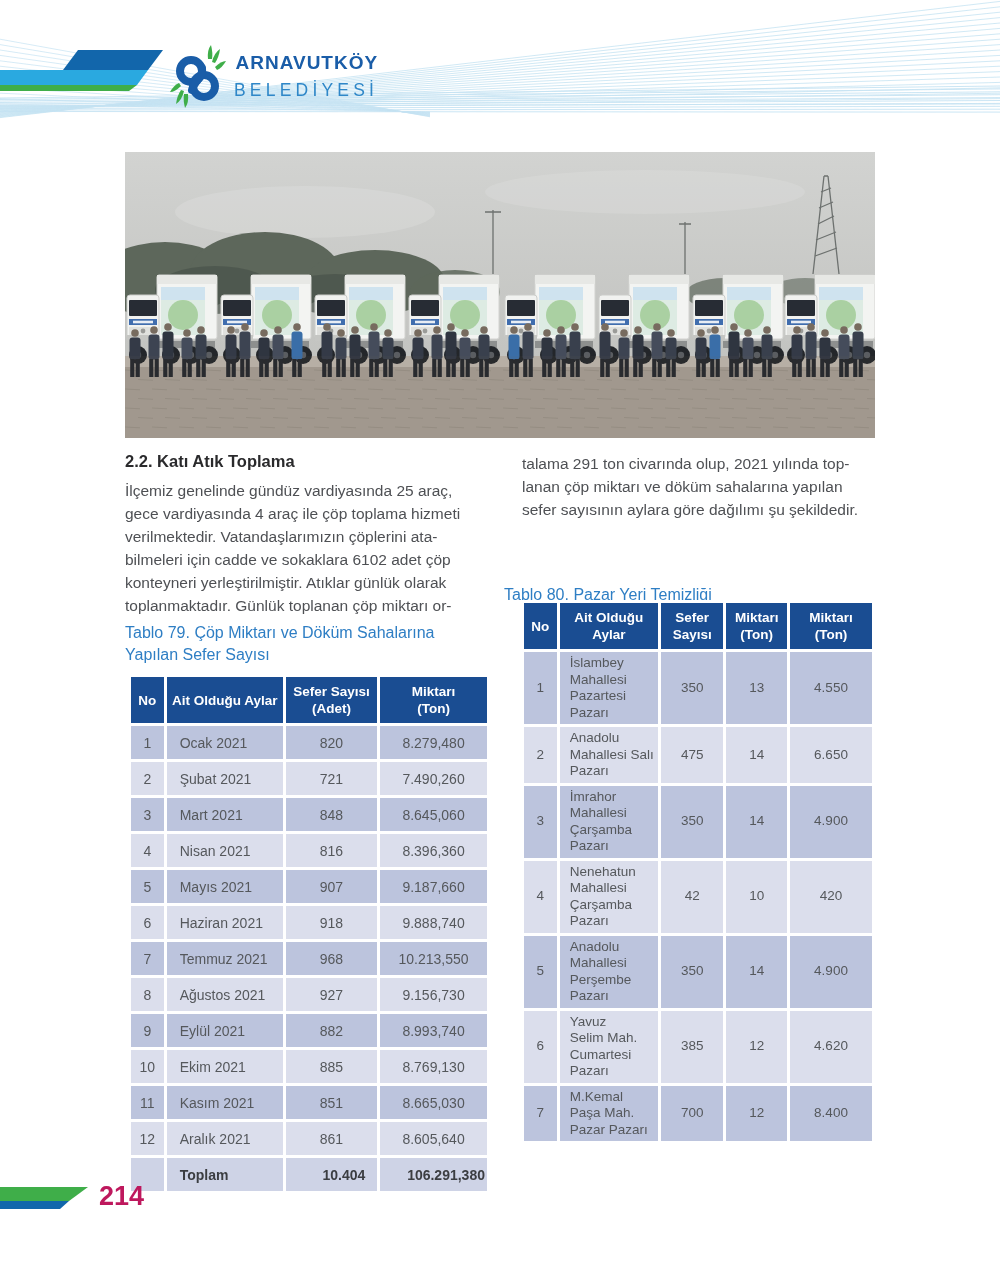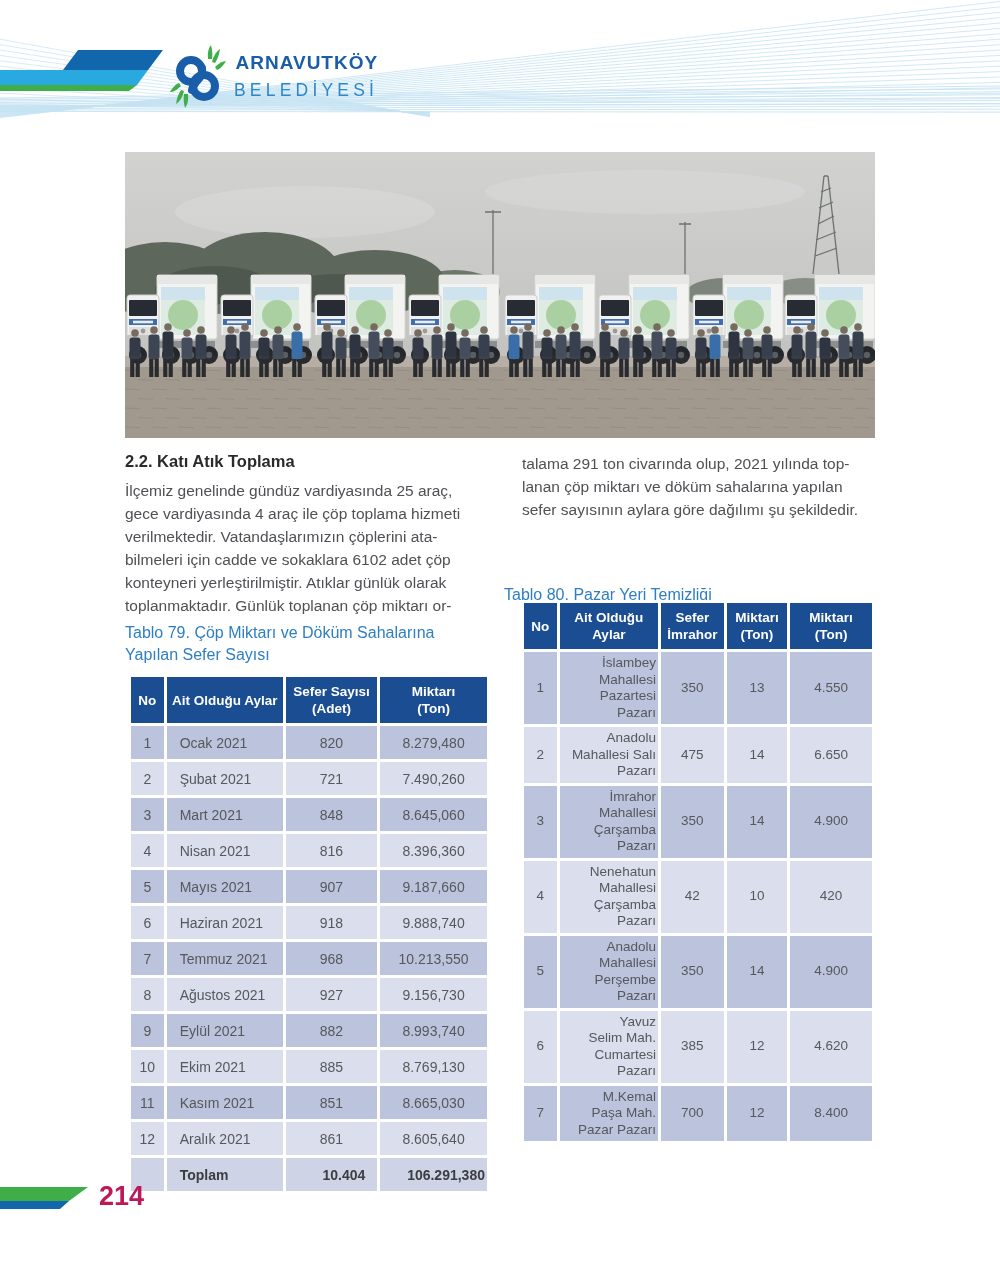--- a/index.html
+++ b/index.html
@@ -32,21 +32,21 @@
   td{font-size:14px;color:#55585c;vertical-align:middle;padding:3px 2px;}
   .t79 th{height:38px;}
   .t79 td{height:27px;}
   .t80 td{font-size:13.5px;line-height:16.5px;}
   .t80 th{height:38px;}
   .rd td{background:#bcc4dd;}
   .rl td{background:#dbdeec;}
   .rt td{background:#ced3e6;font-weight:bold;color:#3b3d41;padding-left:27px;}
   td.c{text-align:center;}
   td.l{text-align:left;padding-left:13px;white-space:pre-line;}
-  .t80 td.l{padding-left:10px;text-align:right;}
+  .t80 td.l{padding-left:10px;}
   
   .footer-stripes{position:absolute;left:0;top:1184px;}
   .page-num{position:absolute;left:99px;top:1181px;font-size:27px;font-weight:bold;color:#be185d;}
 </style>
 </head>
 <body>
 
 <div class="page">
 
   <svg class="guilloche" viewBox="0 0 1000 132">
@@ -762,21 +762,21 @@
         <col style="width:63px">
         <col style="width:61px">
         <col style="width:83px">
       </colgroup>
     <tbody>
         <tr>
       <th>No</th>
       <th>Ait Olduğu
 Aylar</th>
       <th>Sefer
-İmrahor</th>
+Sayısı</th>
       <th>Miktarı
 (Ton)</th>
       <th>Miktarı
 (Ton)</th>
     </tr>
     <tr class="rd">
           <td class="c">1</td>
           <td class="l">İslambey
 Mahallesi
 Pazartesi

